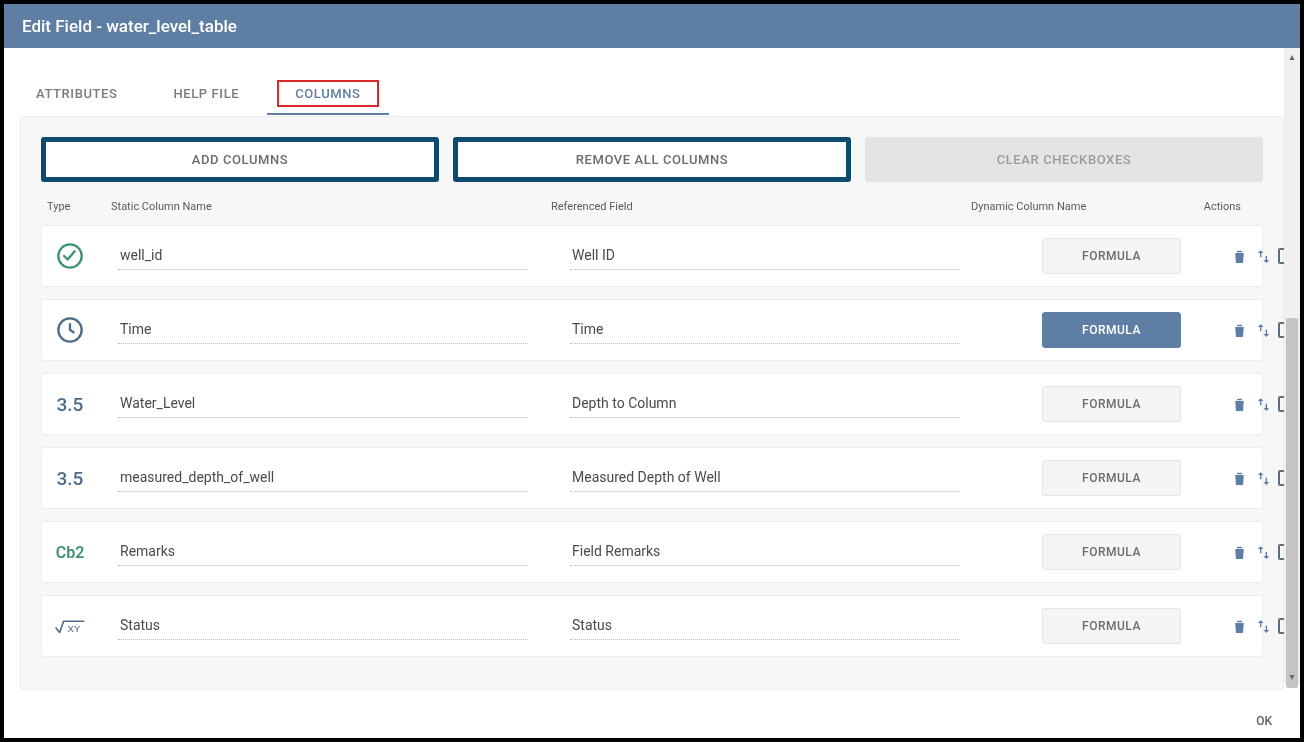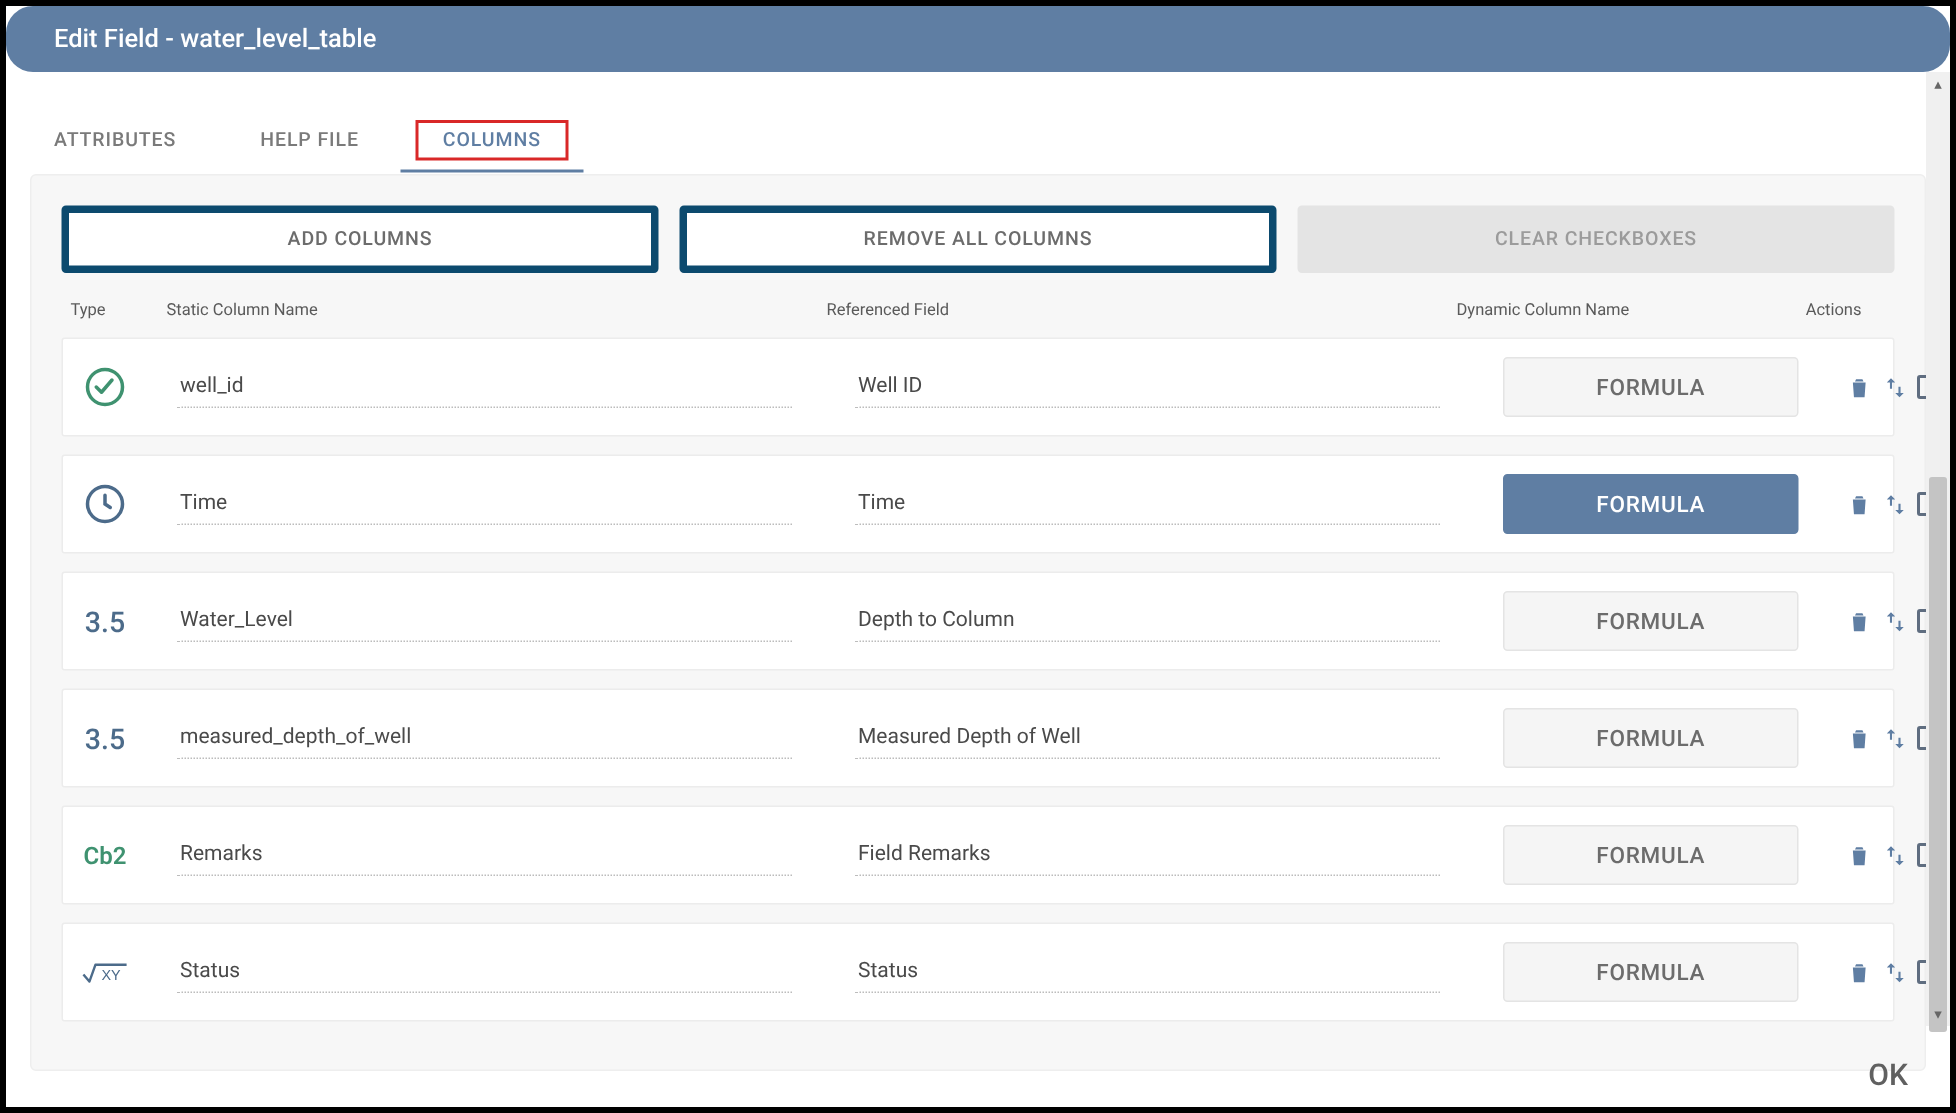--- a/index.html
+++ b/index.html
@@ -15,24 +15,23 @@
     background: #fff;
     width: 1296px;
     height: 734px;
     display: flex;
     flex-direction: column;
     position: relative;
   }
   .titlebar {
     background: #5f7ea3;
     color: #fff;
-    padding: 12px 32px;
+    padding: 12px 18px;
     font-size: 17px;
     font-weight: 500;
-    border-radius: 18px;
   }
   .content-scroll {
     flex: 1;
     overflow-y: auto;
     position: relative;
     border-radius: 26px;
   }
   .content {
     padding: 0 16px 16px 16px;
   }
@@ -128,31 +127,32 @@
     color: #5f7ea3;
   }
   .ref-field, .static-col {
     font-size: 14px;
     color: #4a4a4a;
     border-bottom: 1px dotted #bcbcbc;
     padding: 4px 2px 6px 2px;
     margin-right: 30px;
   }
   .formula-btn {
-    width: 197px;
+    width: 139px;
     padding: 10px 0;
     text-align: center;
-    font-size: 15px;
+    font-size: 12px;
     font-weight: 500;
     letter-spacing: 0.5px;
     color: #6c6c6c;
     background: #f5f5f5;
     border: 1px solid #e4e4e4;
     border-radius: 3px;
     cursor: pointer;
+    margin-left: 40px;
   }
   .formula-btn.primary {
     background: #5f7ea3;
     color: #fff;
     border-color: #5f7ea3;
   }
   .actions-cell {
     display: flex;
     gap: 6px;
     align-items: center;
@@ -168,21 +168,21 @@
   }
   .checkbox {
     width: 16px; height: 16px;
     border: 2px solid #5f6d80;
     border-radius: 2px;
     cursor: pointer;
   }
   .footer {
     position: absolute;
     bottom: 10px; right: 28px;
-    font-size: 20px;
+    font-size: 12px;
     font-weight: 500;
     color: #606060;
     cursor: pointer;
     margin-left: 39px;
   }
   
   .scrollbar {
     position: absolute;
     right: 0; top: 44px; bottom: 54px;
     width: 16px;

